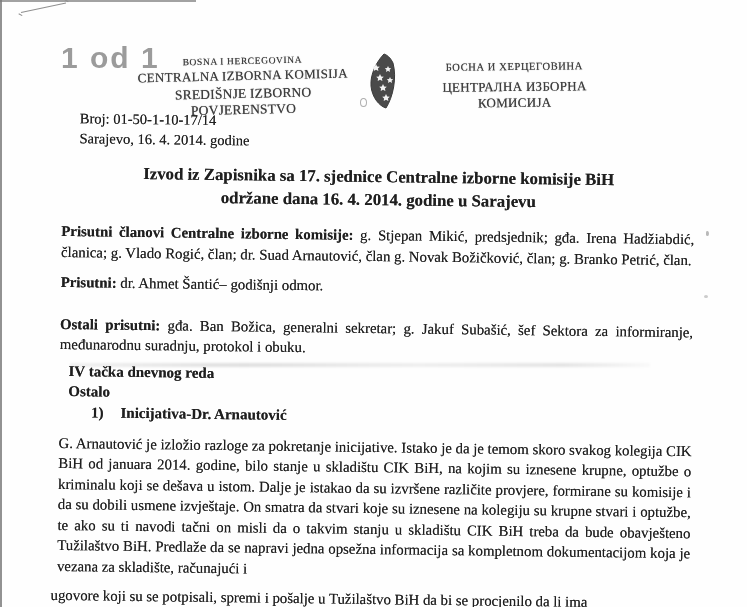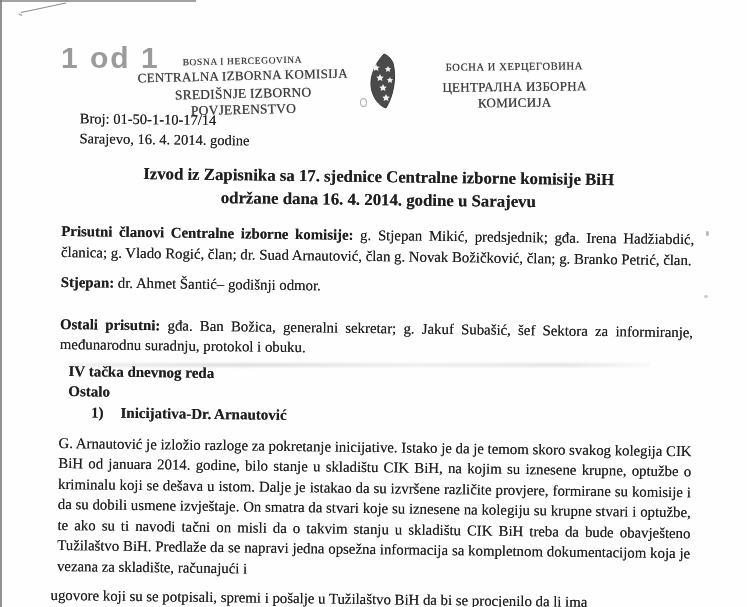--- a/index.html
+++ b/index.html
@@ -138,21 +138,21 @@
       <div>Sarajevo, 16. 4. 2014. godine</div>
     </div>
 
     <div class="title">
       <div>Izvod iz Zapisnika sa 17. sjednice Centralne izborne komisije BiH</div>
       <div>održane dana 16. 4. 2014. godine u Sarajevu</div>
     </div>
 
     <p class="block present"><b class="lead">Prisutni članovi Centralne izborne komisije:</b><span> g. Stjepan Mikić, predsjednik; gđa. Irena Hadžiabdić, članica; g. Vlado Rogić, član; dr. Suad Arnautović, član g. Novak Božičković, član; g. Branko Petrić, član.</span></p>
 
-    <p class="block absent"><b class="lead">Stjepan:</b><span> dr. Ahmet Šantić– godišnji odmor.</span></p>
+    <p class="block absent"><b class="lead">Prisutni:</b><span> dr. Ahmet Šantić– godišnji odmor.</span></p>
 
     <p class="block others"><b class="lead">Ostali prisutni:</b><span> gđa. Ban Božica, generalni sekretar; g. Jakuf Subašić, šef Sektora za informiranje, međunarodnu suradnju, protokol i obuku.</span></p>
 
     <div class="agenda">
       <div>IV tačka dnevnog reda</div>
       <div>Ostalo</div>
       <div class="agenda-item"><span class="num">1)</span><span>Inicijativa-Dr. Arnautović</span></div>
     </div>
 
     <p class="block para1">G. Arnautović je izložio razloge za pokretanje inicijative. Istako je da je temom skoro svakog kolegija CIK BiH od januara 2014. godine, bilo stanje u skladištu CIK BiH, na kojim su iznesene krupne, optužbe o kriminalu koji se dešava u istom. Dalje je istakao da su izvršene različite provjere, formirane su komisije i da su dobili usmene izvještaje. On smatra da stvari koje su iznesene na kolegiju su krupne stvari i optužbe, te ako su ti navodi tačni on misli da o takvim stanju u skladištu CIK BiH treba da bude obavješteno Tužilaštvo BiH. Predlaže da se napravi jedna opsežna informacija sa kompletnom dokumentacijom koja je vezana za skladište, računajući i</p>

